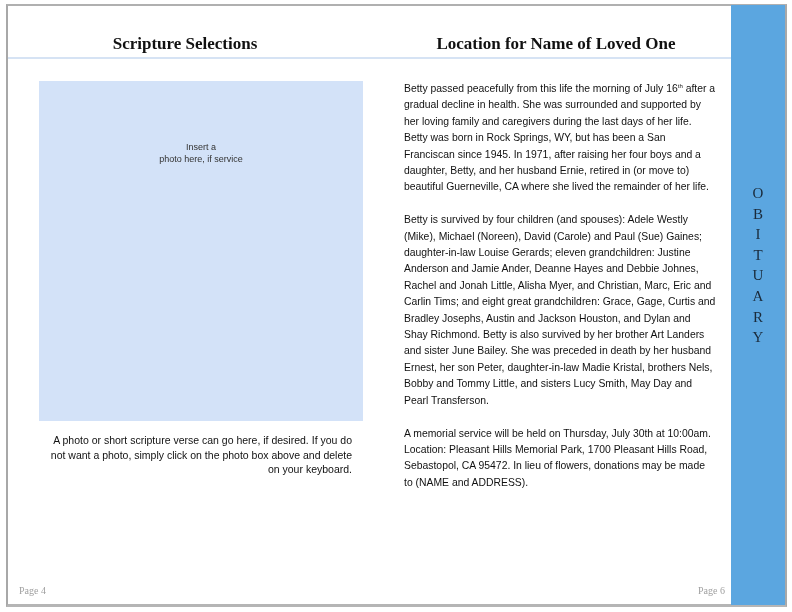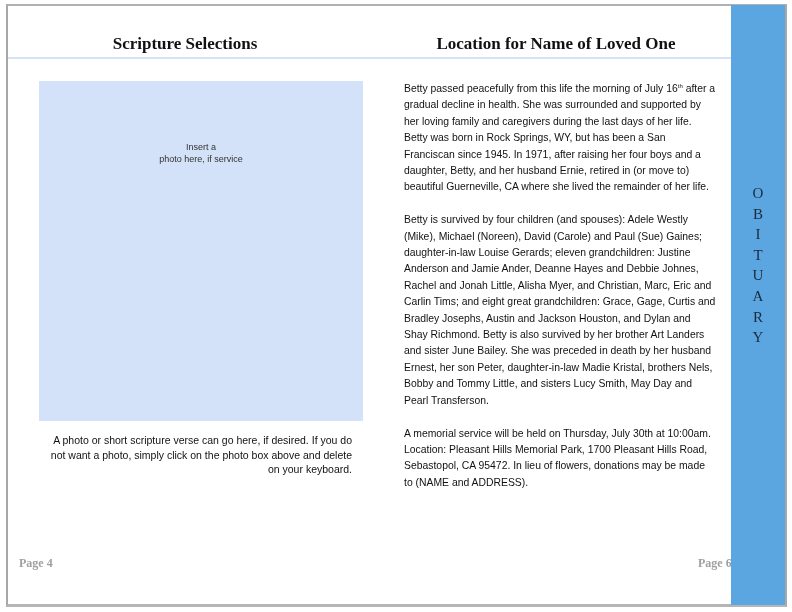--- a/index.html
+++ b/index.html
@@ -44,22 +44,22 @@
     .sidebar {
       position: absolute; left: 731px; top: 5px; width: 54px; height: 600px;
       background: #5ba6e0;
     }
     .sidebar-letters {
       position: absolute; left: 0; right: 0; top: 178px; text-align: center;
       font-family: "Liberation Serif", serif; font-size: 15px; line-height: 20.6px; color: #1a2a3a;
     }
     .sidebar-letters span { display: block; }
     .page-num {
-      position: absolute; top: 556px; font-family: "Liberation Serif", serif;
-      font-size: 12px; color: #a0a0a0; font-weight: bold;
+      position: absolute; top: 585px; font-family: "Liberation Serif", serif;
+      font-size: 10px; color: #a0a0a0;
     }
     .page-num.left { left: 19px; }
     .page-num.right { left: 698px; }
   </style>
 </head>
 <body>
 
 <div class="page"></div>
 
 <div class="rule"></div>

